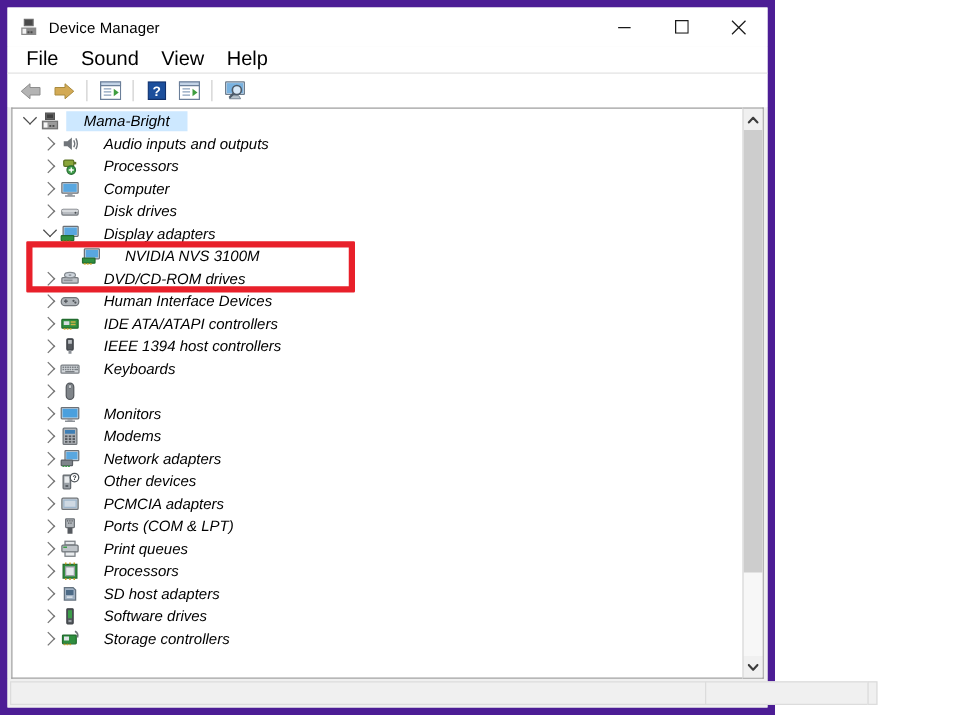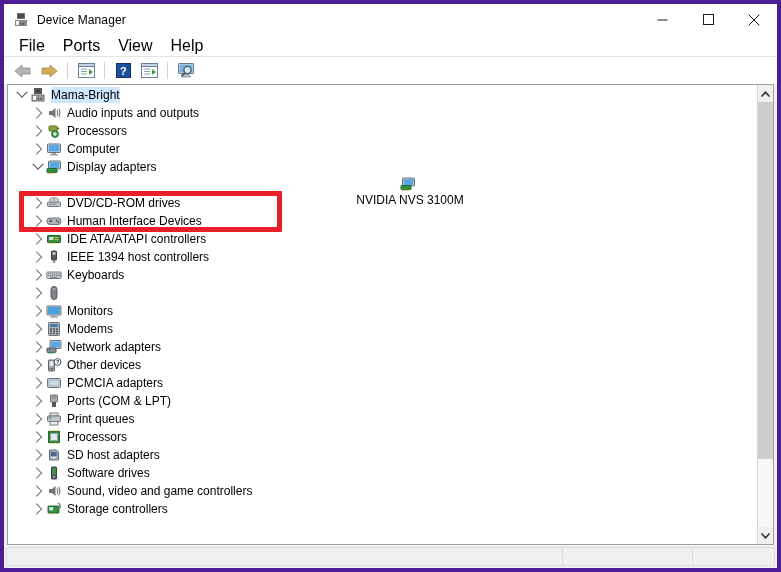--- a/index.html
+++ b/index.html
@@ -10,24 +10,24 @@
   body {
     width: 781px;
     height: 572px;
     overflow: hidden;
     font-family: "Liberation Sans", sans-serif;
     -webkit-font-smoothing: antialiased;
   }
 
   .window {
     position: relative;
-    width: 781px;
+    width: 620px;
     height: 572px;
     box-sizing: border-box;
-    border: 4px solid #4c1d95;
+    border: 6px solid #4c1d95;
     background: #f0f0f0;
     display: flex;
     flex-direction: column;
   }
 
   
   .titlebar {
     height: 31px;
     background: #ffffff;
     display: flex;
@@ -154,28 +154,29 @@
   }
   .node .icon {
     width: 16px;
     height: 16px;
     flex: 0 0 auto;
     margin-right: 5px;
     position: relative;
   }
   .node .label {
     line-height: 16px;
-    padding: 0 0;
+    padding: 0 14px;
+    font-style: italic;
   }
   .node.selected .label {
     background: #cde8ff;
   }
   .depth0 { padding-left: 6px; }
   .depth1 { padding-left: 22px; }
-  .depth2 { padding-left: 55px; flex-direction: column; }
+  .depth2 { padding-left: 55px; }
 
   
   .vscroll {
     width: 17px;
     flex: 0 0 auto;
     background: #f0f0f0;
     border: 1px solid #a0a0a0;
     border-left: 1px solid #d6d6d6;
     box-sizing: border-box;
     position: relative;
@@ -282,21 +283,21 @@
         <svg width="12" height="12" viewBox="0 0 12 12">
           <line x1="0.6" y1="0.6" x2="11.4" y2="11.4" stroke="#1a1a1a" stroke-width="1"></line>
           <line x1="11.4" y1="0.6" x2="0.6" y2="11.4" stroke="#1a1a1a" stroke-width="1"></line>
         </svg>
       </div>
     </div>
   </div>
 
   <div class="menubar">
     <div class="menu-item">File</div>
-    <div class="menu-item">Ports</div>
+    <div class="menu-item">Sound</div>
     <div class="menu-item">View</div>
     <div class="menu-item">Help</div>
   </div>
 
   <div class="toolbar">
     <div class="tb-btn">
       <svg width="20" height="16" viewBox="0 0 20 16">
         <path d="M9 2 L2 8 L9 14 L9 11 L17 11 L17 5 L9 5 Z" fill="#b4b4b4" stroke="#8d8d8d" stroke-width="0.8" stroke-linejoin="round"></path>
       </svg>
     </div>
@@ -405,20 +406,33 @@
             <svg width="16" height="16" viewBox="0 0 16 16">
               <rect x="1.5" y="3" width="13" height="8.5" rx="0.6" fill="#d7dde3" stroke="#6b7076"></rect>
               <rect x="2.6" y="4" width="10.8" height="6.5" fill="#59a7e0"></rect>
               <rect x="6" y="12" width="4" height="1.6" fill="#9aa0a6"></rect>
               <rect x="4" y="13.2" width="8" height="1.2" fill="#8b9096"></rect>
             </svg>
           </span>
           <span class="label">Computer</span>
         </div>
 
+        <div class="node depth1">
+          <span class="twisty">
+              <span class="chev right"></span>
+            </span>
+          <span class="icon">
+            <svg width="16" height="16" viewBox="0 0 16 16">
+              <rect x="1.5" y="6.5" width="13" height="4.5" rx="1" fill="#b9bdc2" stroke="#74797e"></rect>
+              <rect x="1.5" y="6.5" width="13" height="2" rx="1" fill="#d7dadd"></rect>
+              <circle cx="12.4" cy="9.2" r="0.8" fill="#4a4f54"></circle>
+            </svg>
+          </span>
+          <span class="label">Disk drives</span>
+        </div>
 
         <div class="node depth1">
           <span class="twisty">
               <span class="chev down"></span>
             </span>
           <span class="icon">
             <svg width="16" height="16" viewBox="0 0 16 16">
               <rect x="2.5" y="2" width="12" height="8" rx="0.6" fill="#d7dde3" stroke="#6b7076"></rect>
               <rect x="3.5" y="3" width="10" height="6" fill="#59a7e0"></rect>
               <rect x="1" y="9.5" width="10" height="4" rx="0.5" fill="#2f8f3f" stroke="#226b2e"></rect>
@@ -711,33 +725,20 @@
           <span class="icon">
             <svg width="16" height="16" viewBox="0 0 16 16">
               <rect x="5.5" y="2" width="5" height="12" rx="0.6" fill="#55595e" stroke="#3a3e43"></rect>
               <rect x="6.4" y="3.2" width="3.2" height="6.4" fill="#3d9e4a"></rect>
               <rect x="6.8" y="11" width="2.4" height="1.6" fill="#9aa0a6"></rect>
             </svg>
           </span>
           <span class="label">Software drives</span>
         </div>
 
-        <div class="node depth1">
-          <span class="twisty">
-              <span class="chev right"></span>
-            </span>
-          <span class="icon">
-            <svg width="16" height="16" viewBox="0 0 16 16">
-              <path d="M3 6 L6 6 L9.5 3 L9.5 13 L6 10 L3 10 Z" fill="#70757a"></path>
-              <path d="M11 5.2 Q12.6 8 11 10.8" stroke="#70757a" stroke-width="1.1" fill="none"></path>
-              <path d="M12.7 3.7 Q15 8 12.7 12.3" stroke="#70757a" stroke-width="1.1" fill="none"></path>
-            </svg>
-          </span>
-          <span class="label">Sound, video and game controllers</span>
-        </div>
 
         <div class="node depth1">
           <span class="twisty">
               <span class="chev right"></span>
             </span>
           <span class="icon">
             <svg width="16" height="16" viewBox="0 0 16 16">
               <rect x="2" y="5" width="11" height="7" rx="0.6" fill="#2f8f3f" stroke="#226b2e"></rect>
               <rect x="3.2" y="6.2" width="4" height="3.2" fill="#dfe4e8"></rect>
               <path d="M12 2 Q15 3.5 14 7" stroke="#6f7479" stroke-width="1.3" fill="none"></path>

